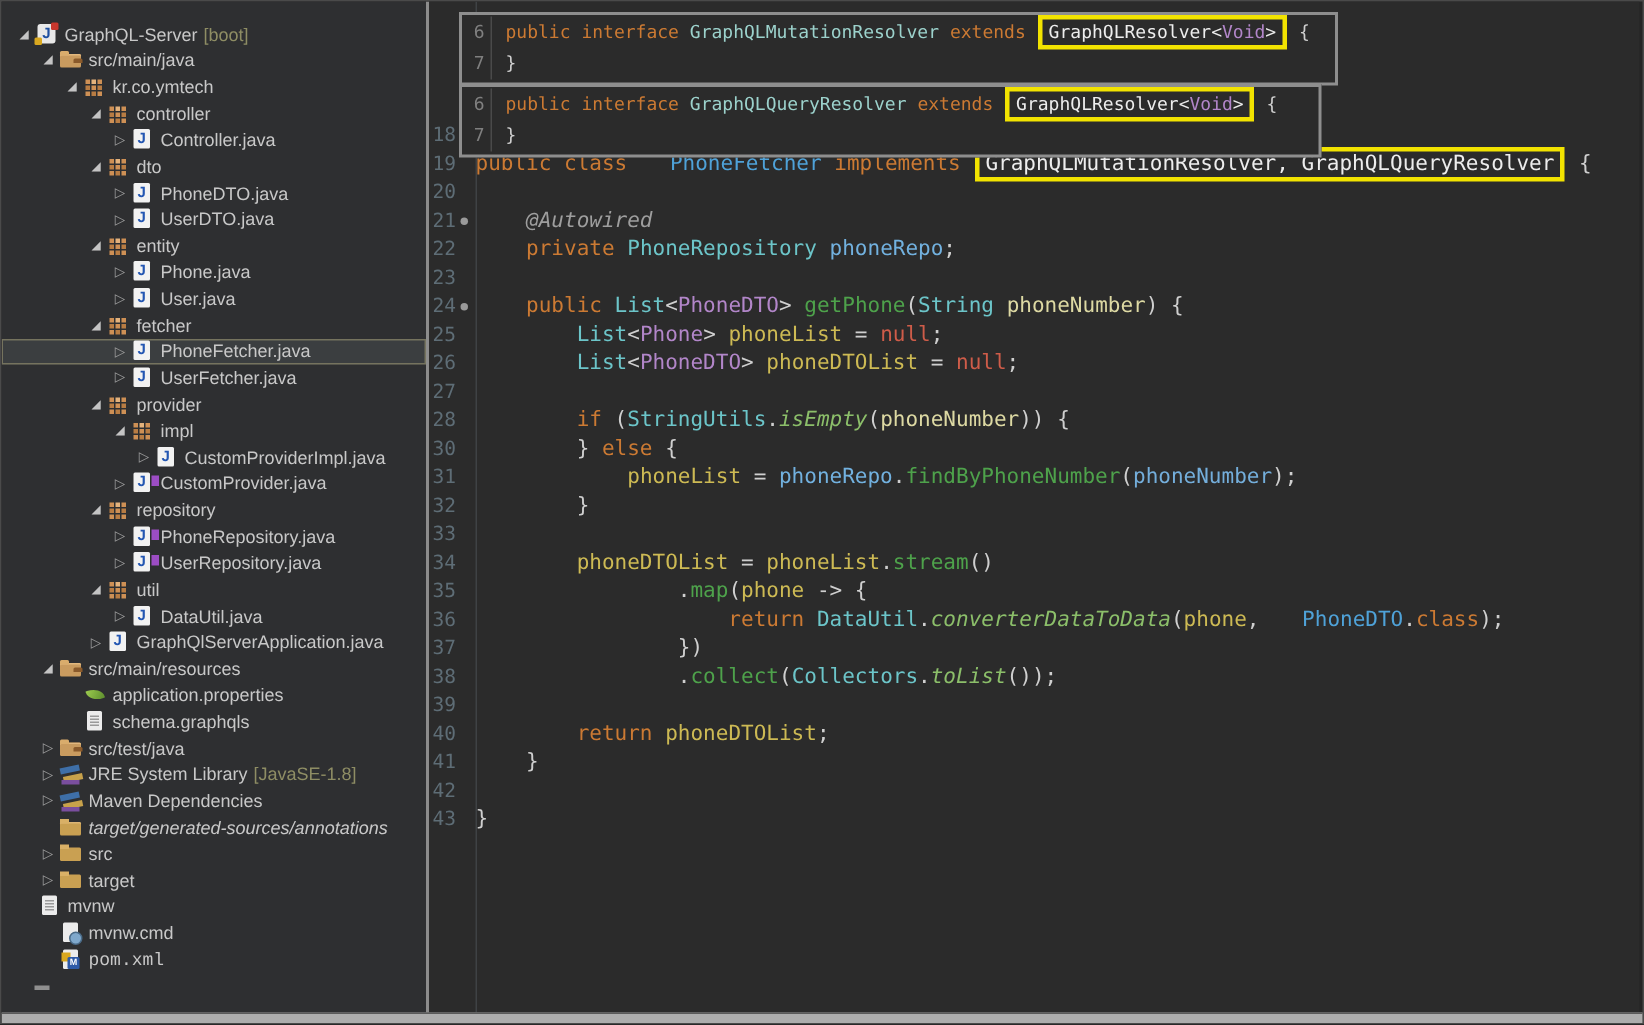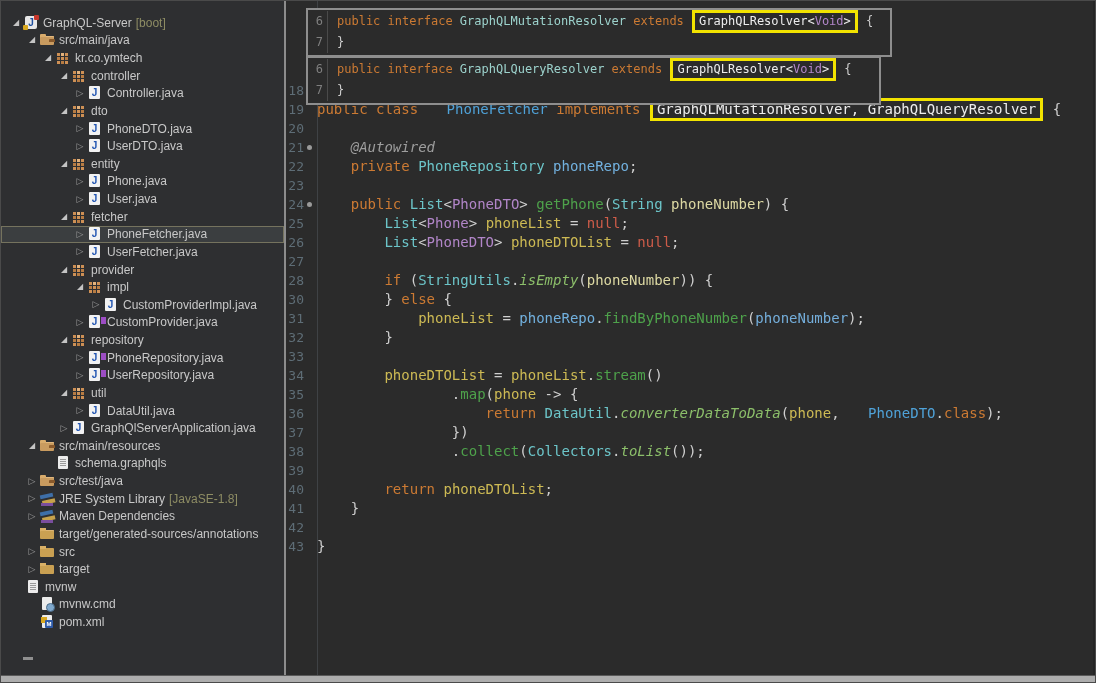--- a/index.html
+++ b/index.html
@@ -211,40 +211,45 @@
           <span class="icon i-jclass"></span>
           <span class="tlabel">GraphQlServerApplication.java</span>
         </div>
         <div class="trow" style="padding-left: 24px;">
           <span class="arrow exp">◢</span>
           <span class="icon i-srcfolder"></span>
           <span class="tlabel">src/main/resources</span>
         </div>
         <div class="trow" style="padding-left: 40px;">
           <span class="arrow "></span>
+          <span class="icon i-leaf"></span>
+          <span class="tlabel">application.properties</span>
+        </div>
+        <div class="trow" style="padding-left: 40px;">
+          <span class="arrow "></span>
           <span class="icon i-doc"></span>
           <span class="tlabel">schema.graphqls</span>
         </div>
         <div class="trow" style="padding-left: 24px;">
           <span class="arrow col">▷</span>
           <span class="icon i-srcfolder"></span>
           <span class="tlabel">src/test/java</span>
         </div>
         <div class="trow" style="padding-left: 24px;">
           <span class="arrow col">▷</span>
           <span class="icon i-library"></span>
           <span class="tlabel">JRE System Library</span>
           <span class="tdec"> [JavaSE-1.8]</span>
         </div>
         <div class="trow" style="padding-left: 24px;">
           <span class="arrow col">▷</span>
           <span class="icon i-library"></span>
           <span class="tlabel">Maven Dependencies</span>
         </div>
-        <div class="trow" style="padding-left: 24px;">
+        <div class="trow" style="padding-left: 24px; font-style: italic;">
           <span class="arrow "></span>
           <span class="icon i-gensrc"></span>
           <span class="tlabel">target/generated-sources/annotations</span>
         </div>
         <div class="trow" style="padding-left: 24px;">
           <span class="arrow col">▷</span>
           <span class="icon i-folder"></span>
           <span class="tlabel">src</span>
         </div>
         <div class="trow" style="padding-left: 24px;">
@@ -255,21 +260,21 @@
         <div class="trow" style="padding-left: 10px;">
           <span class="arrow "></span>
           <span class="icon i-doc"></span>
           <span class="tlabel">mvnw</span>
         </div>
         <div class="trow" style="padding-left: 24px;">
           <span class="arrow "></span>
           <span class="icon i-cmddoc"></span>
           <span class="tlabel">mvnw.cmd</span>
         </div>
-        <div class="trow" style="padding-left: 24px;">
+        <div class="trow" style="padding-left: 24px; font-family: Liberation Mono, monospace;">
           <span class="arrow "></span>
           <span class="icon i-pom"></span>
           <span class="tlabel">pom.xml</span>
         </div>
       </div>
     <div class="treedash"></div>
   </div>
   <div id="divider"></div>
   <div id="editor">
     <div id="gutline"></div>

